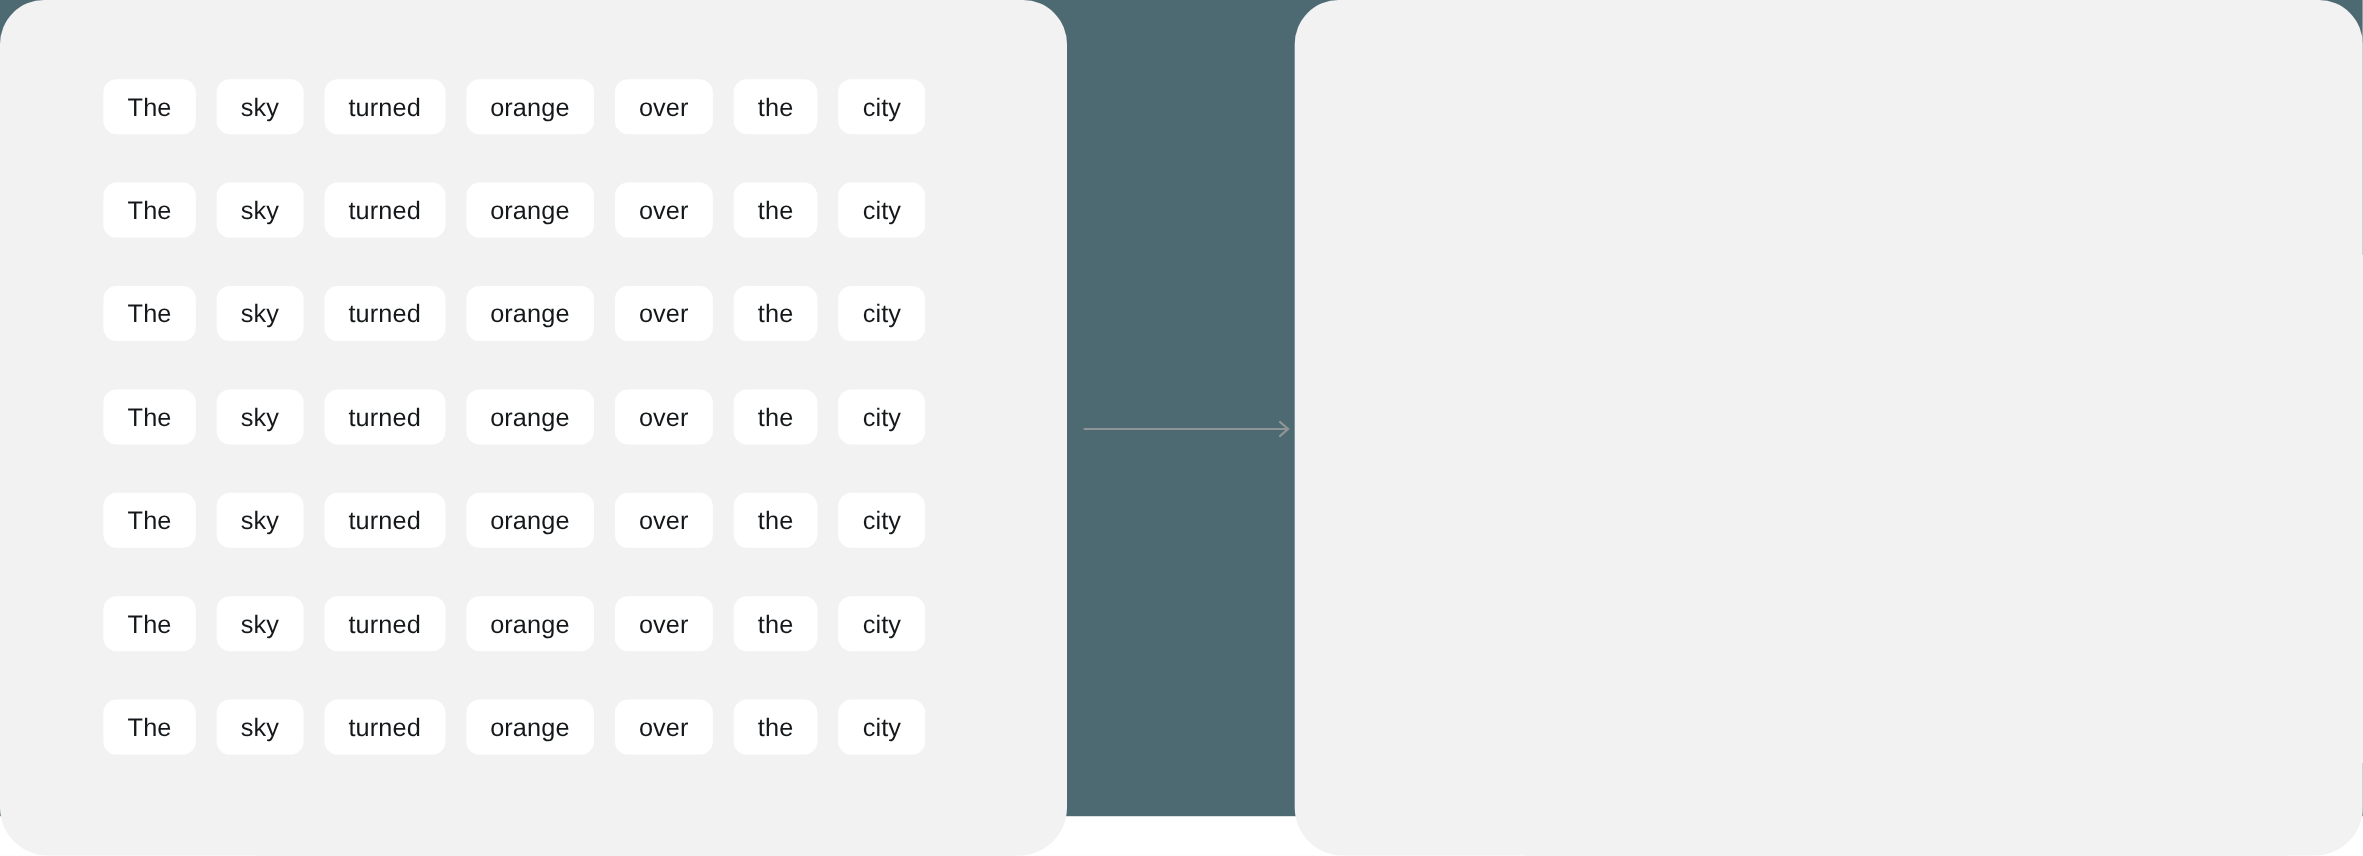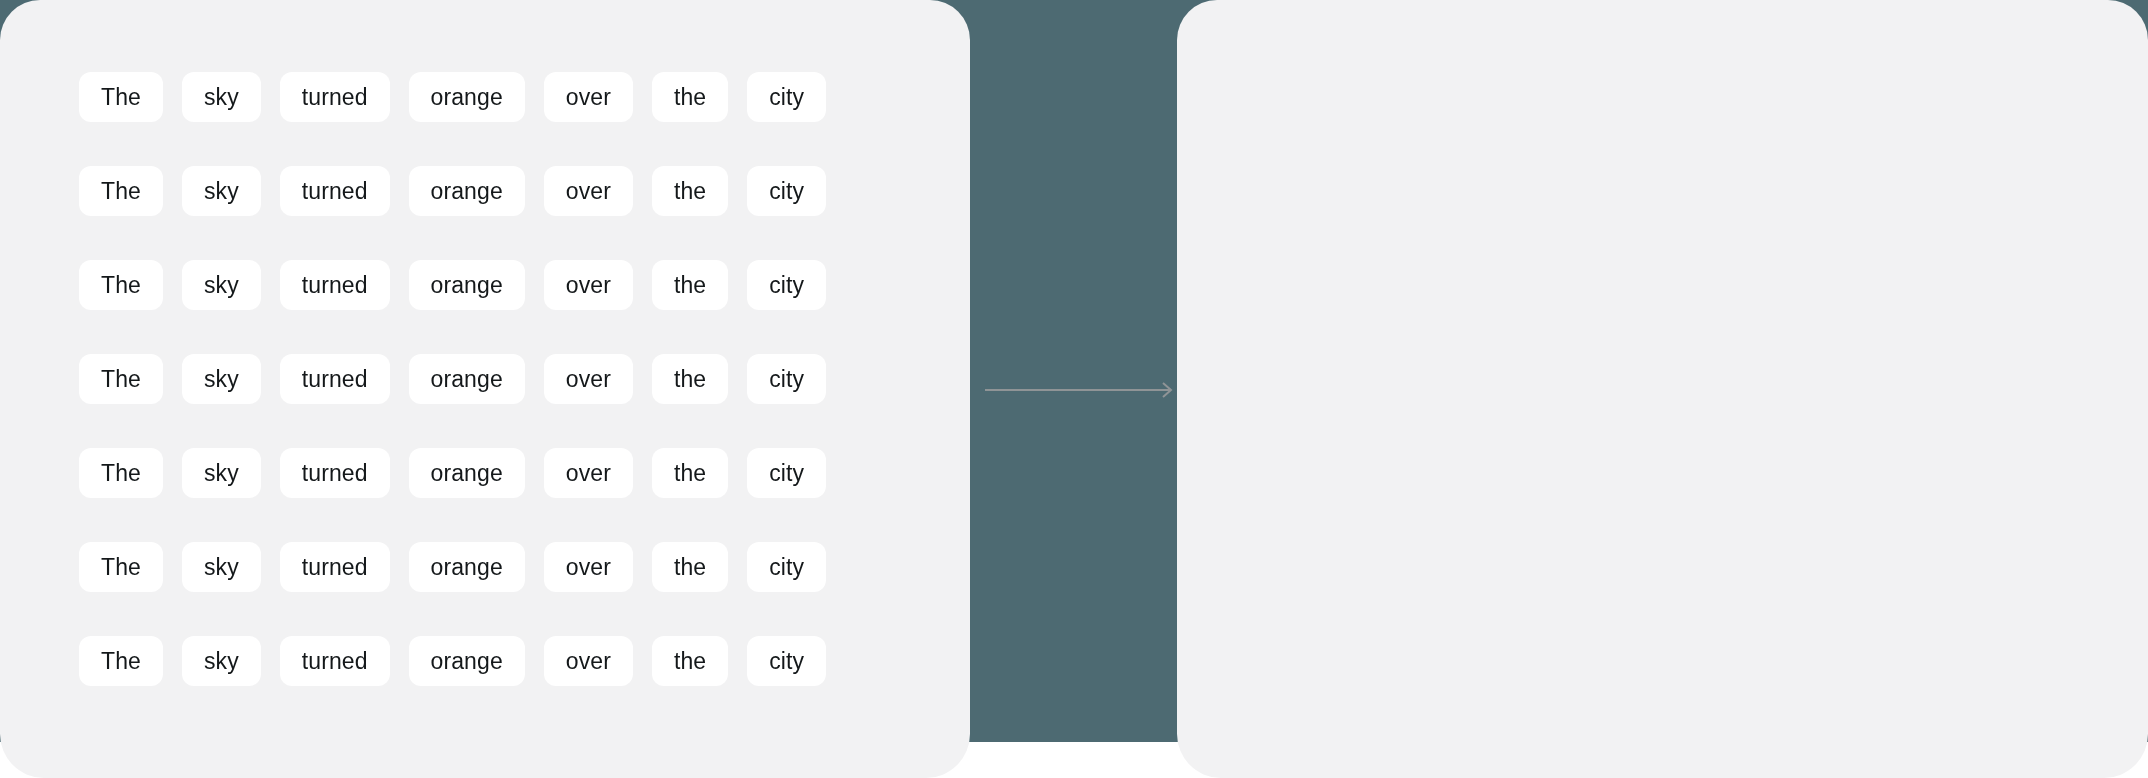--- a/index.html
+++ b/index.html
@@ -57,21 +57,21 @@
     border-bottom-right-radius: 44px;
   }
 
   .rows {
     position: absolute;
     top: 72px;
     display: flex;
     flex-direction: column;
     gap: 44px;
   }
-  .rows-left  { left: 79px; }
+  .rows-left  { left: 94px; }
 
   .token-row {
     display: flex;
     align-items: center;
     gap: 19px;
     height: 50px;
   }
 
   .token {
     display: flex;

